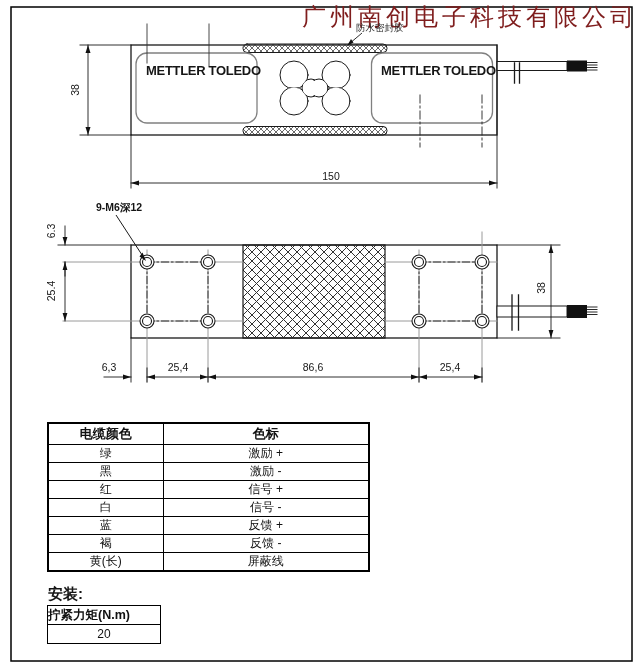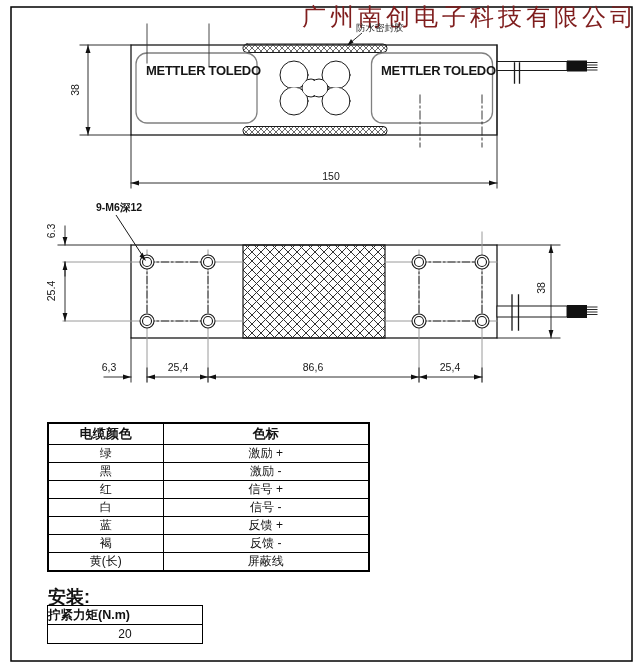--- a/index.html
+++ b/index.html
@@ -40,23 +40,23 @@
     position:absolute;left:47px;top:422px;width:321px;
     border-collapse:collapse;table-layout:fixed;
     border:2px solid #000;
   }
   table.cable th, table.cable td{
     border:1px solid #000;text-align:center;padding:0;color:#111;margin-top:21px;
   }
   table.cable th{font-size:13px;font-weight:bold;height:20px;}
   table.cable td{font-size:12px;height:16.6px;font-weight:normal;}
   .col-a{width:115px;} .col-b{width:206px;}
-  .install-title{left:48px;top:585px;font-size:18px;font-weight:bold;}
+  .install-title{left:48px;top:585px;font-size:15px;font-weight:bold;}
   table.torque{
-    position:absolute;left:47px;top:605px;width:156px;
+    position:absolute;left:47px;top:605px;width:114px;
     border-collapse:collapse;table-layout:fixed;border:1.5px solid #000;
   }
   table.torque td{border:1px solid #000;color:#111;height:18px;padding:0;}
   td.tq-label{font-size:12.5px;font-weight:bold;text-align:left;padding-left:4px;}
   td.tq-value{font-size:12px;text-align:center;}
 </style>
 </head>
 <body>
 
 <div class="page">

